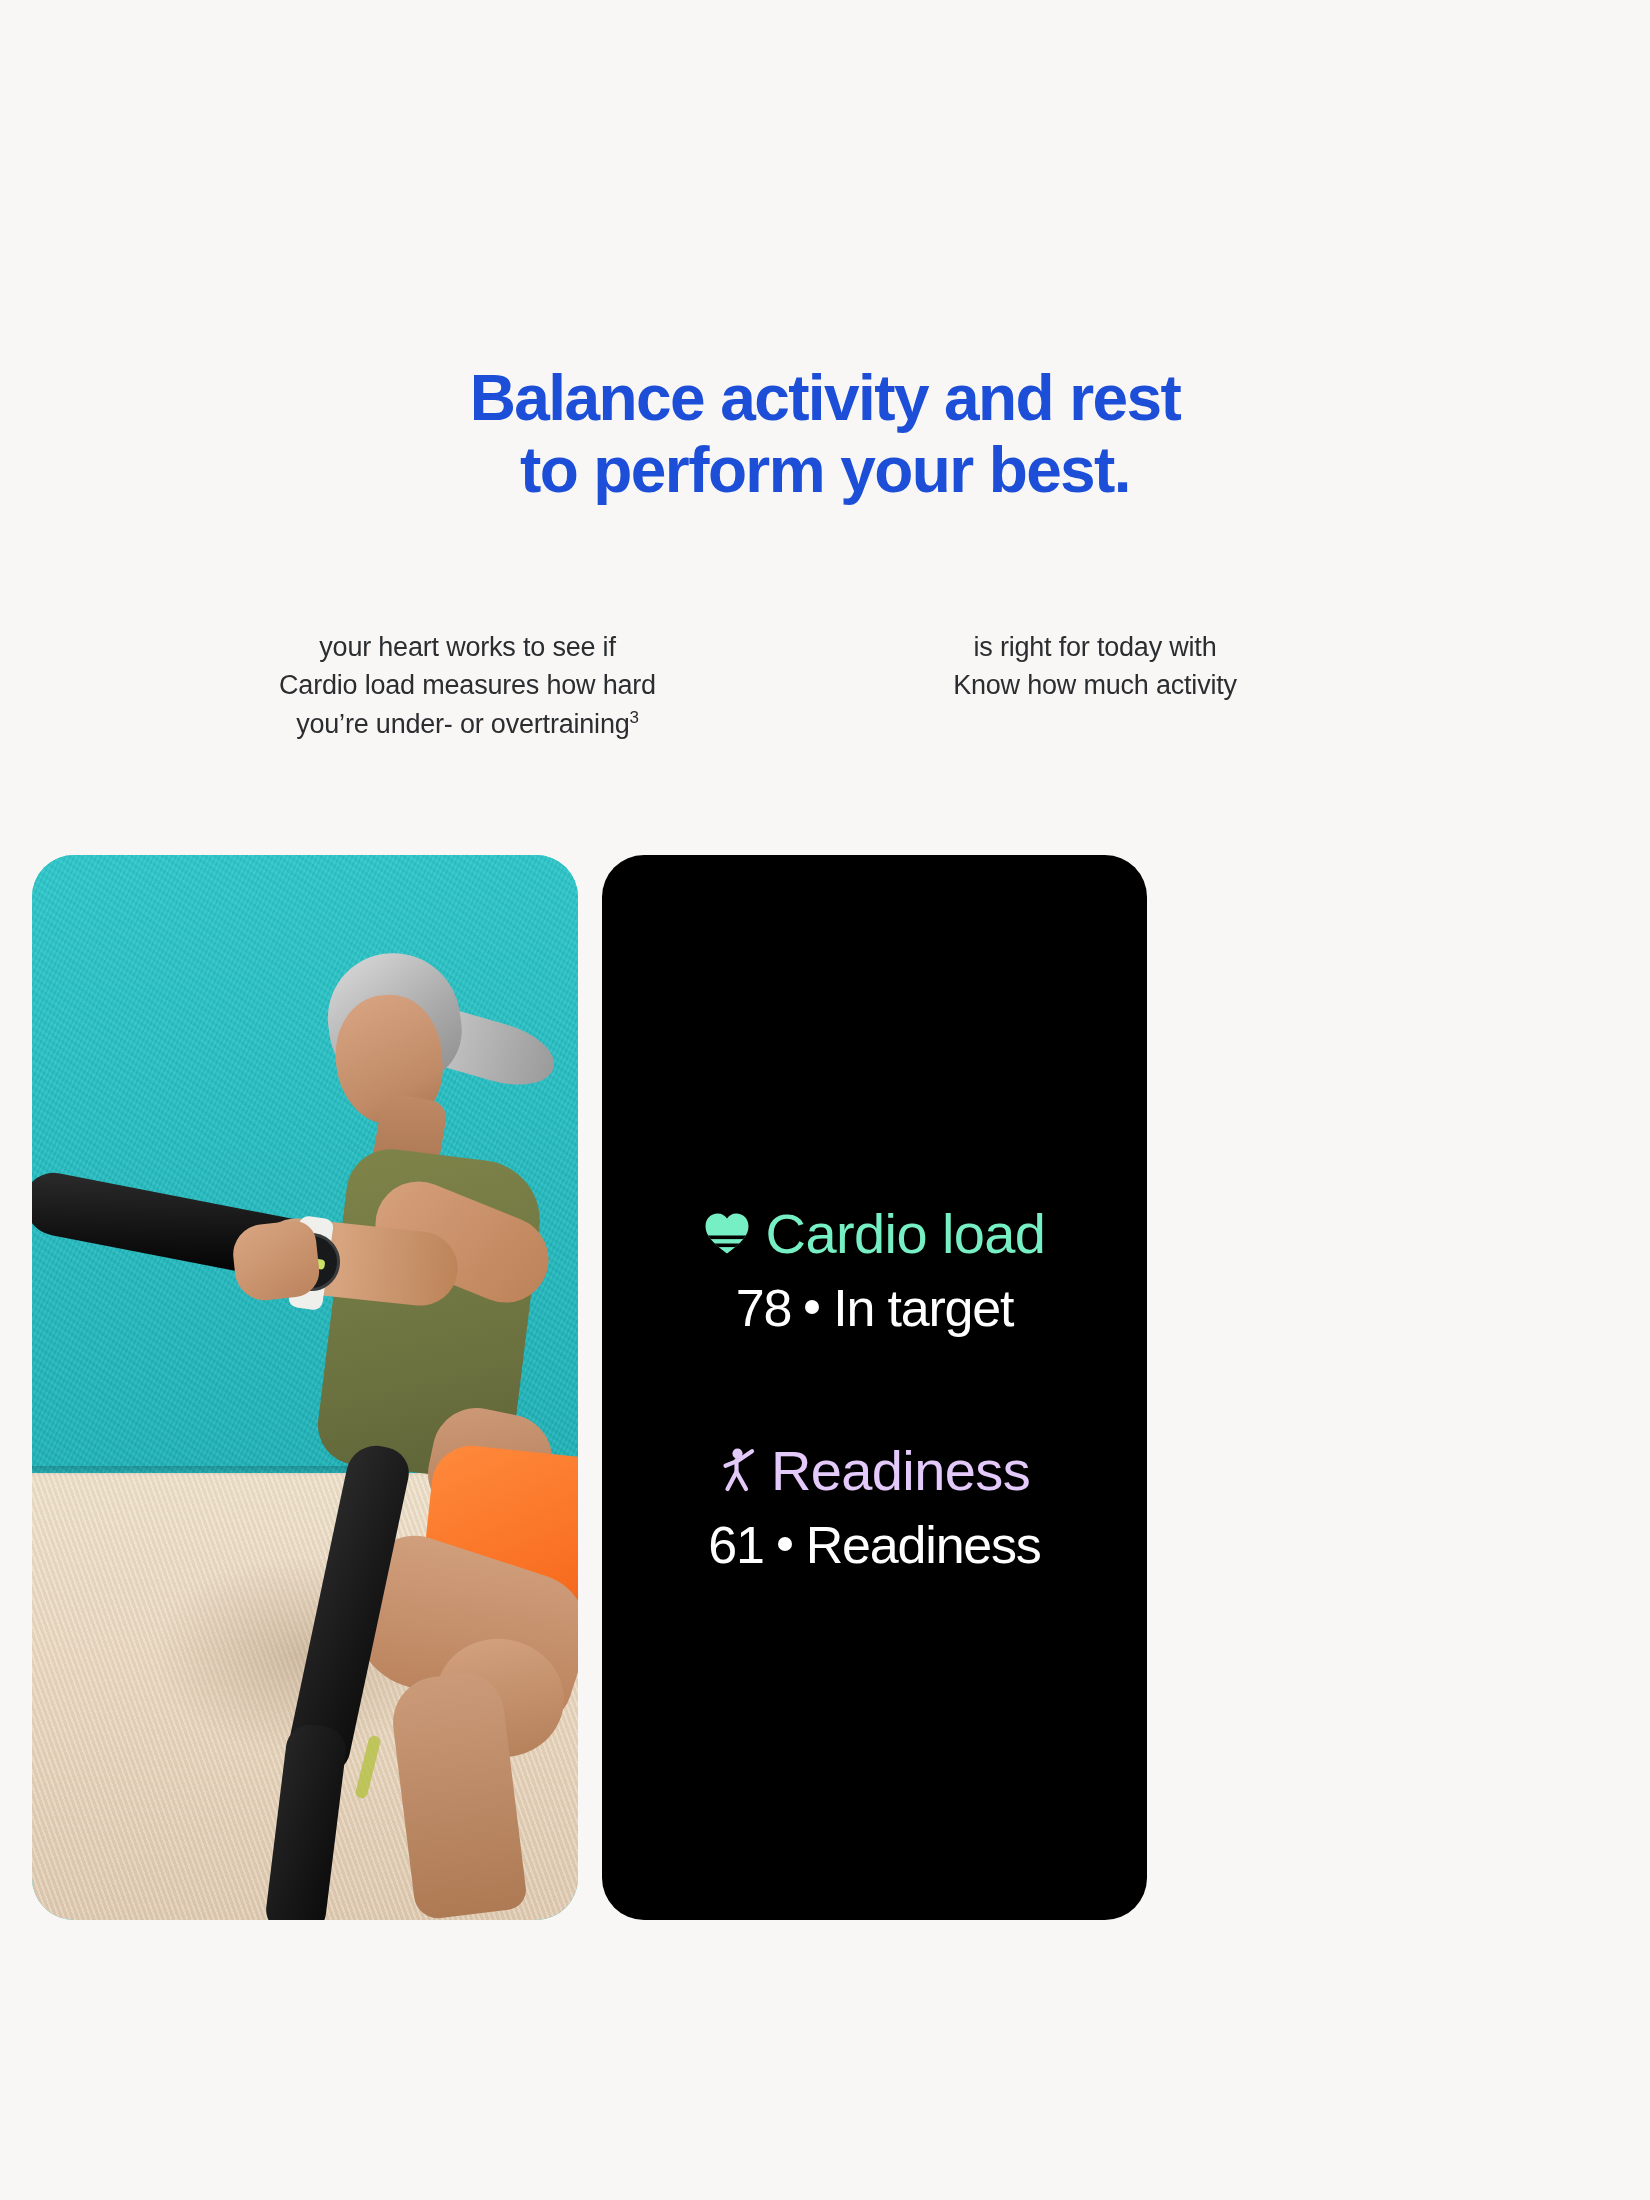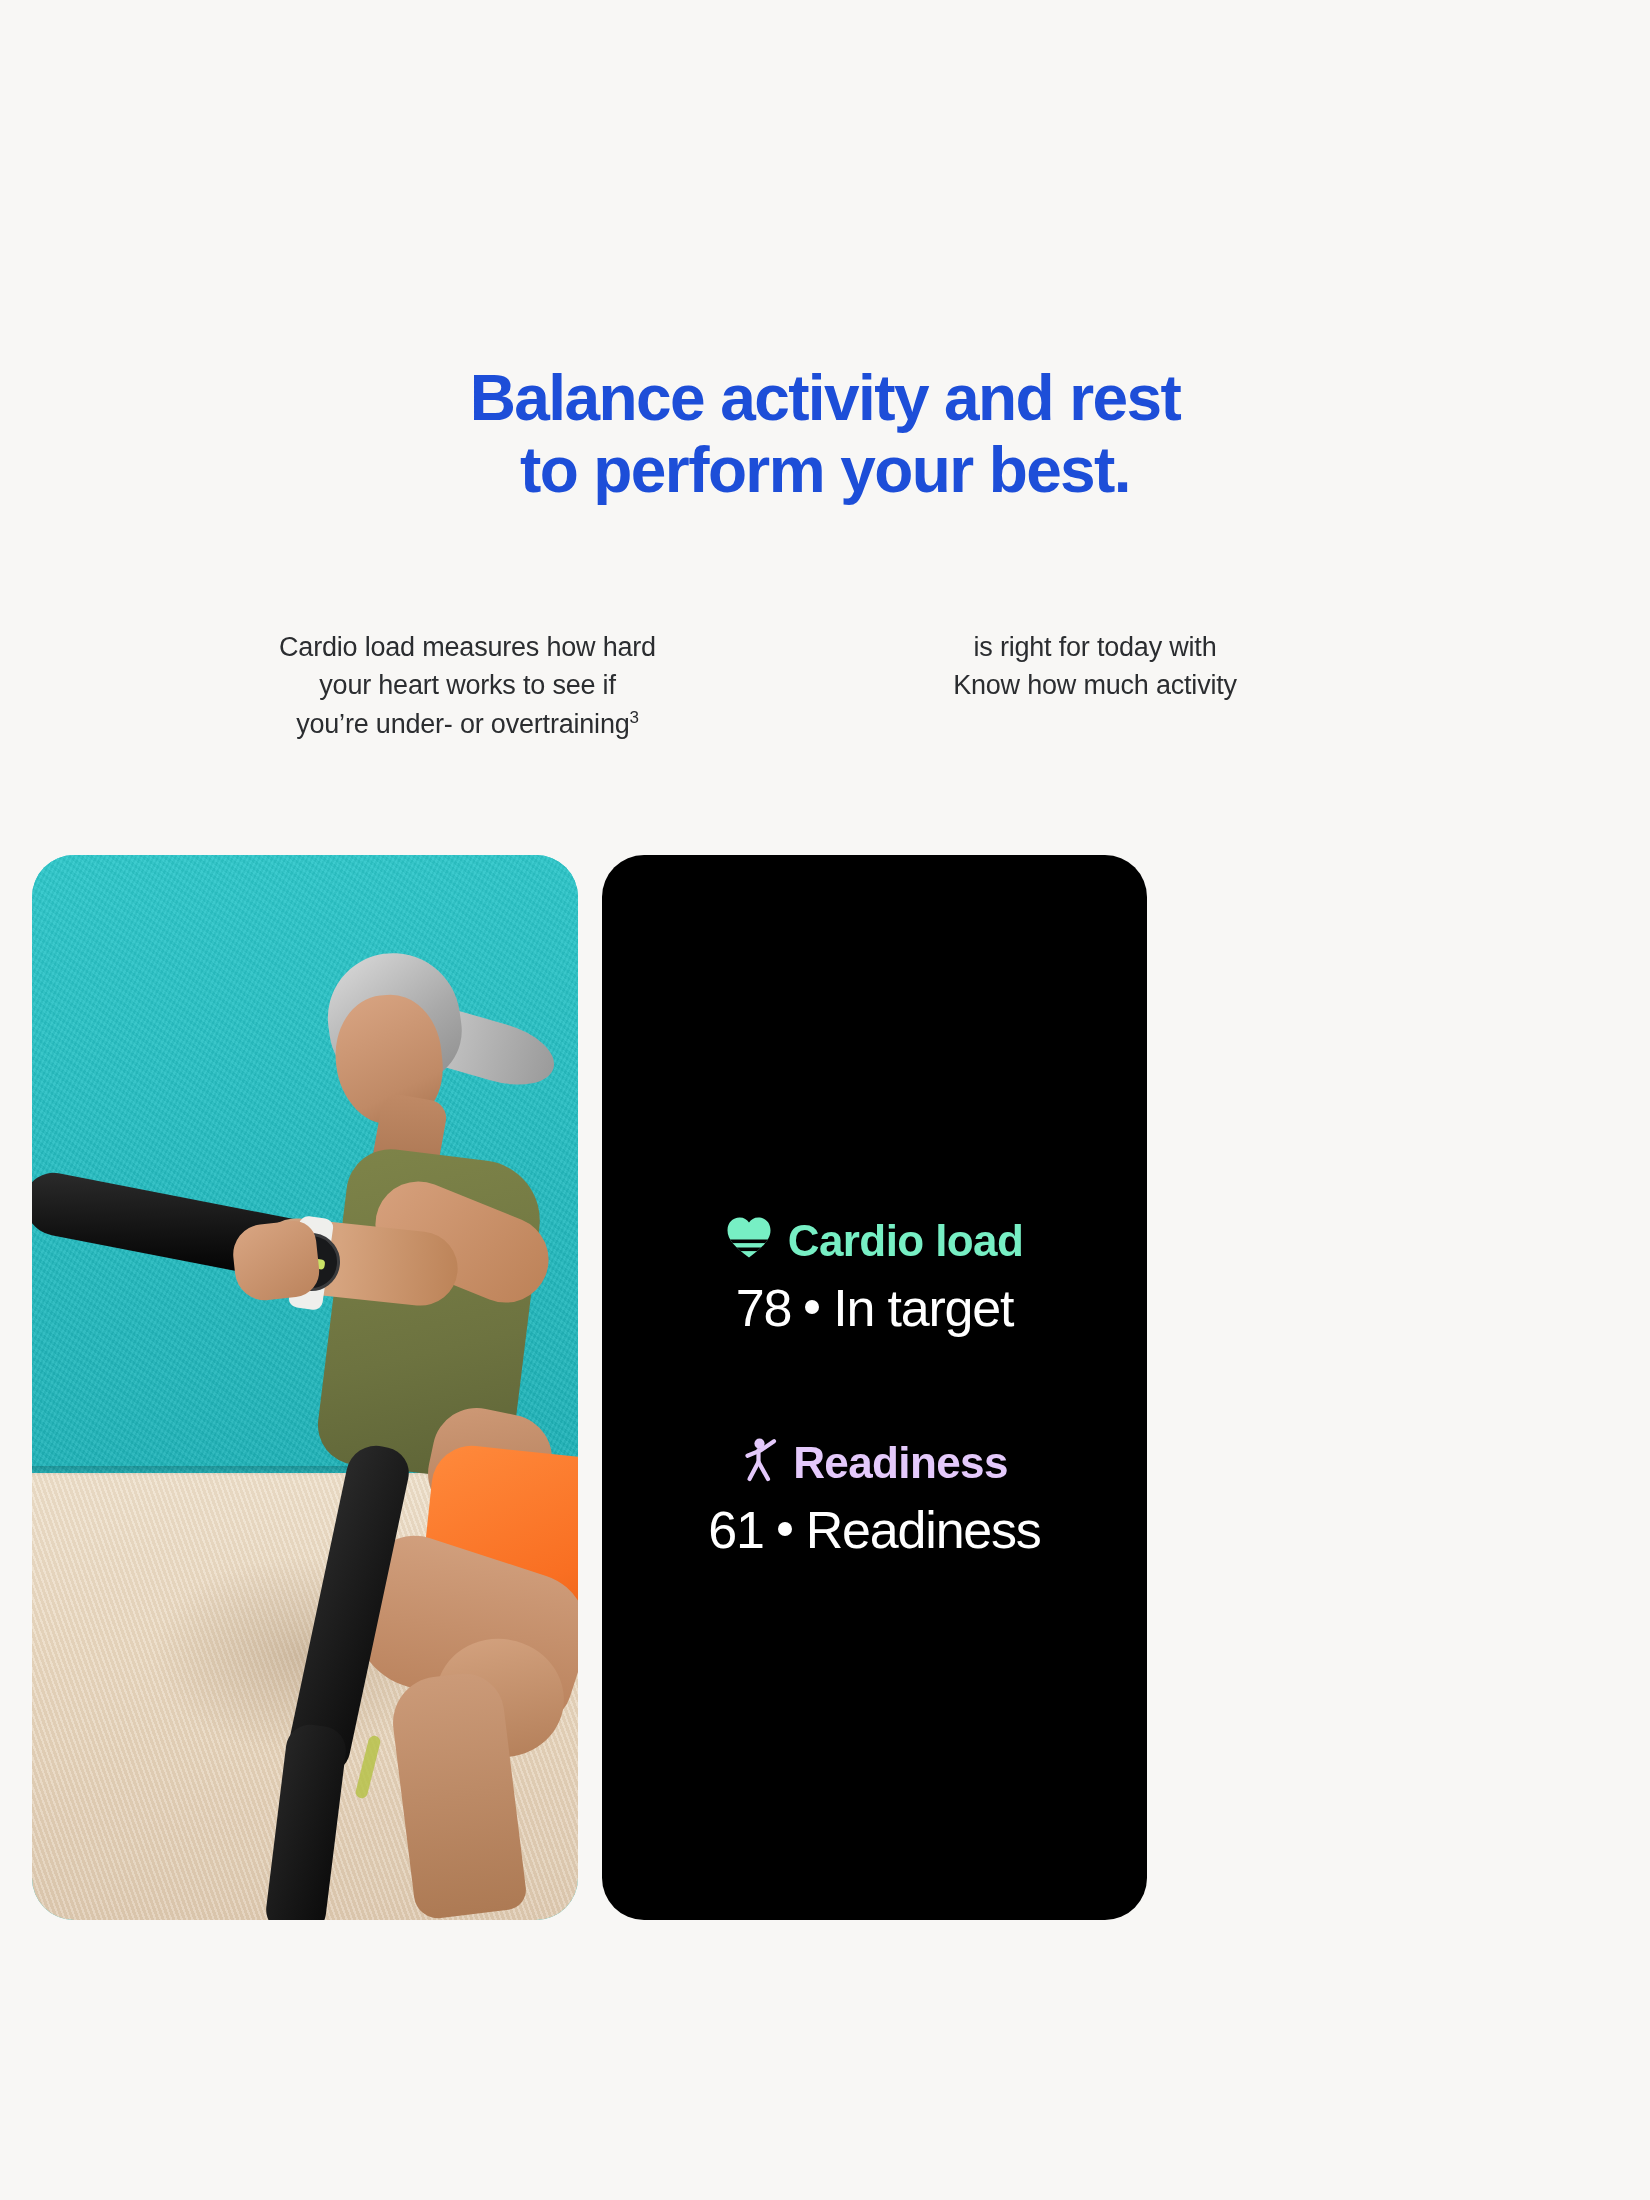--- a/index.html
+++ b/index.html
@@ -220,24 +220,24 @@
     border-radius:42px;
     display:flex;
     flex-direction:column;
     justify-content:center;
     align-items:center;
     gap:0;
   }
   .metric { width:100%; text-align:center; }
   .metric.readiness { margin-top:100px; }
   .metric-head {
-    display:flex; align-items:flex-start; justify-content:center;
+    display:flex; align-items:center; justify-content:center;
     gap:16px;
-    font-size:44px;
-    font-weight:700;
+    font-size:56px;
+    font-weight:400;
     letter-spacing:-0.6px;
   }
   .metric-head.cardio { color:#77EFC4; }
   .metric-head.ready  { color:#E4C9FB; }
   .metric-value {
     margin-top:12px;
     font-size:52px;
     font-weight:400;
     color:#ffffff;
     letter-spacing:-1.2px;
@@ -256,22 +256,22 @@
 <body>
 
 <h1 class="headline">
   <span class="l1">Balance activity and rest</span>
   <span class="l2">to perform your best.</span>
 </h1>
 
 <div class="subcols">
 
   <div class="subcol left">
+    <p>your heart works to see if</p>
     <p>Cardio load measures how hard</p>
-    <p>your heart works to see if</p>
     <p><span>you’re under- or overtraining</span><span class="sup">3</span></p>
   </div>
 
   <div class="subcol right">
     <p>is right for today with</p>
     <p>Know how much activity</p>
   </div>
 
 </div>
 

